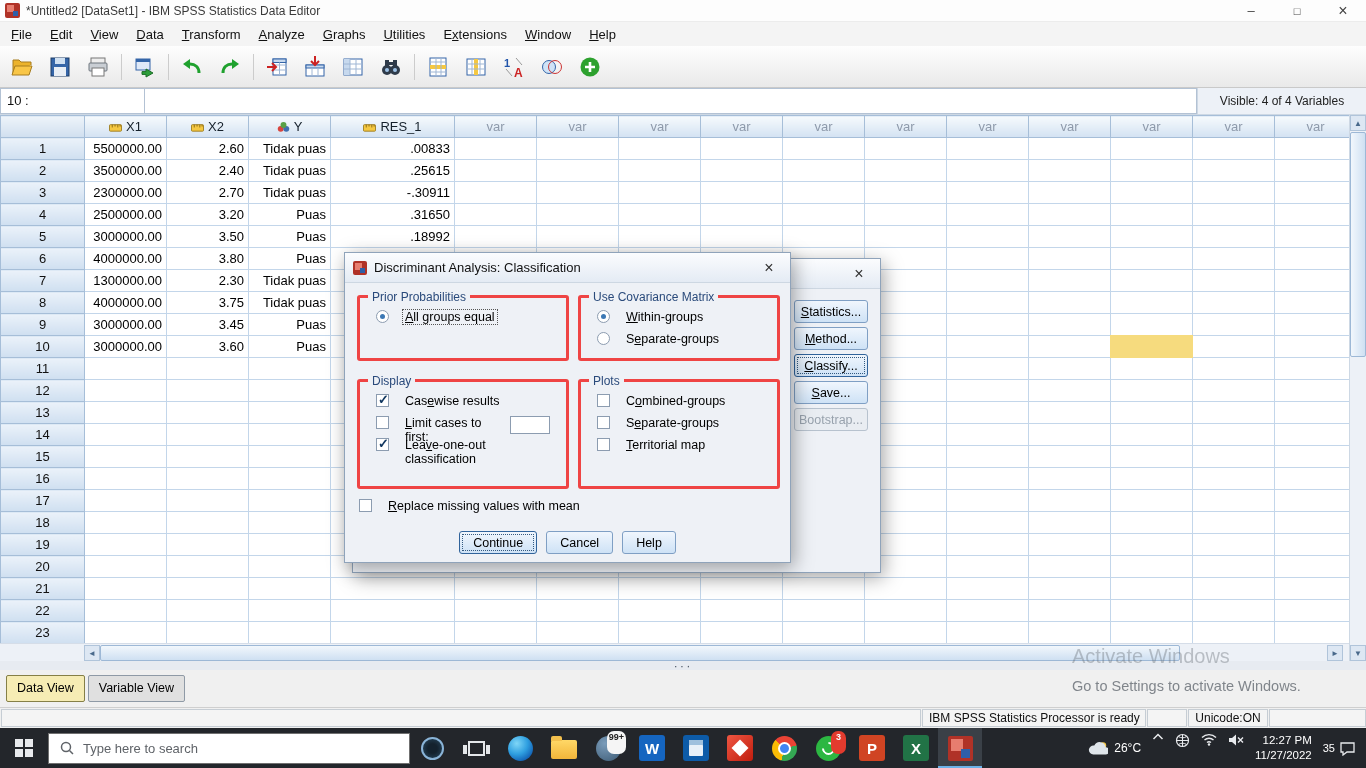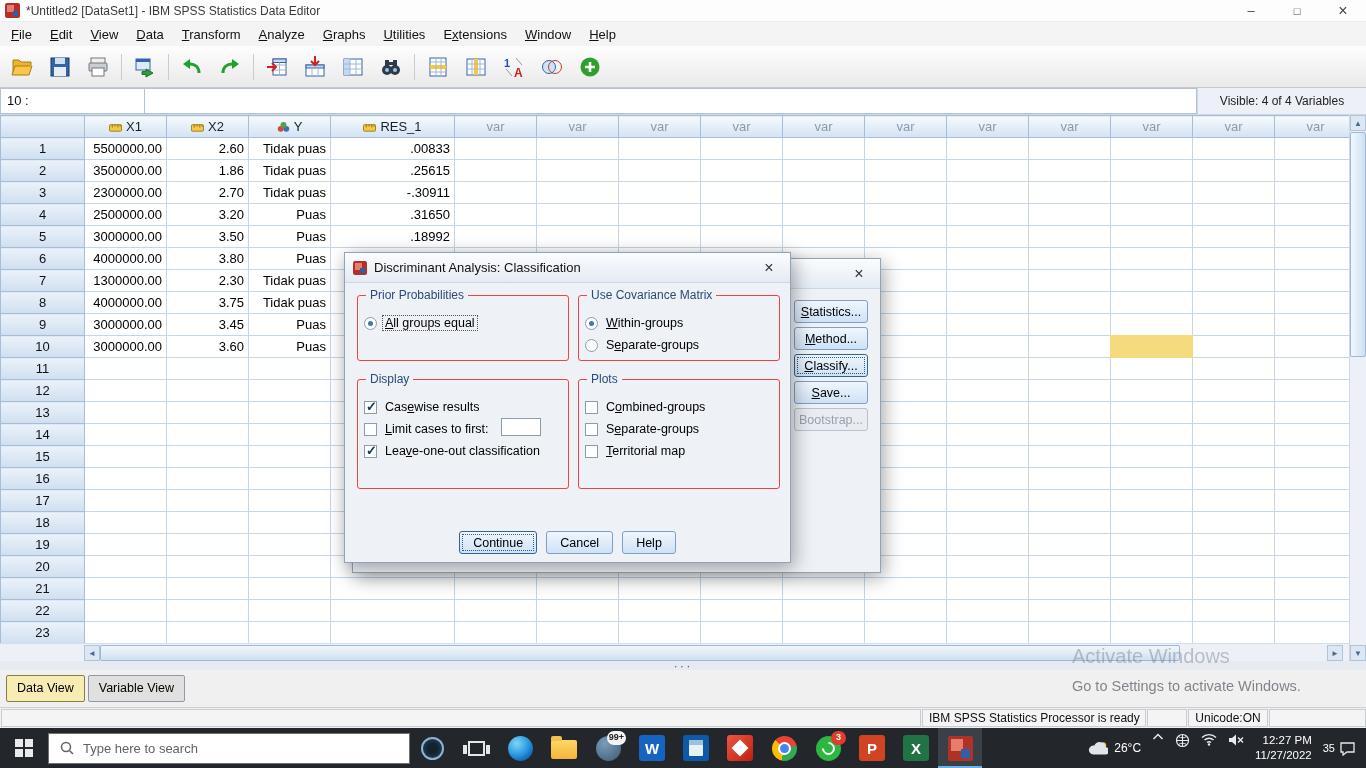--- a/index.html
+++ b/index.html
@@ -72,27 +72,27 @@
 .wm1{position:absolute;left:1072px;top:645px;font-size:20px;color:rgba(106,112,120,.40);z-index:5;pointer-events:none}
 .wm2{position:absolute;left:1072px;top:678px;font-size:14.5px;color:rgba(96,102,110,.78);z-index:5;pointer-events:none}
 
 
 .dlg{position:absolute;background:#eef1f6;border:1px solid #8fa3ba;box-shadow:3px 5px 18px rgba(0,0,0,.35)}
 .dlg.back{left:352px;top:258px;width:529px;height:315px;z-index:20}
 .dlg.front{left:344px;top:252px;width:447px;height:311px;z-index:30}
 .dlg-title{height:30px;display:flex;align-items:center;gap:7px;padding:0 8px;background:linear-gradient(#fbfcfe,#e4ebf4);border-bottom:1px solid #cdd7e2;font-size:13px;color:#111}
 .dlg-close{margin-left:auto;width:26px;height:22px;display:flex;align-items:center;justify-content:center;color:#333}
 .dlg-close::before{content:"\00D7";font-size:16px}
-.group{position:absolute;border:1px solid #ef4444;border-radius:3px;padding:12px 6px 0}
+.group{position:absolute;border:3px solid #ef4444;border-radius:3px;padding:12px 16px 0}
 .gtitle{position:absolute;top:-8px;left:8px;background:#eef1f6;padding:0 4px;font-size:12px;color:#2a4a7b}
 #g-prior{left:12px;top:42px;width:212px;height:66px}
 #g-covar{left:233px;top:42px;width:202px;height:66px}
 #g-display{left:12px;top:126px;width:212px;height:110px}
 #g-plots{left:233px;top:126px;width:202px;height:110px}
-.opt{display:flex;align-items:flex-end;gap:6px;height:22px;font-size:12.5px;color:#000}
+.opt{display:flex;align-items:flex-start;gap:14px;height:22px;font-size:12.5px;color:#000}
 .opt.indent{}
 .radio{flex:0 0 13px;width:13px;height:13px;border:1px solid #8c9cb0;border-radius:50%;background:#fff;position:relative}
 .radio.sel::before{content:"";position:absolute;inset:3px;border-radius:50%;background:#3c78b4}
 .check{flex:0 0 13px;width:13px;height:13px;border:1px solid #8c9cb0;background:#fff;position:relative}
 .check.sel::before{content:"\2713";position:absolute;left:1px;top:-3px;font-size:13px;font-weight:bold;color:#10365f}
 .olbl{padding:0 2px}
 .olbl.kfocus{outline:1px dotted #555}
 .limitbox{width:40px;height:18px;border:1px solid #8c9cb0;margin-left:4px;font-size:12px;padding:0 3px;outline:none;background:#fff;font-family:inherit}
 .replace-opt{position:absolute;left:14px;top:246px}
 .btnrow{position:absolute;left:0;top:278px;width:100%;display:flex;justify-content:center;gap:9px}
@@ -109,21 +109,21 @@
 
 
 .taskbar{position:absolute;top:728px;left:0;width:1366px;height:40px;background:#23262b;display:flex;align-items:center;color:#fff;z-index:10}
 .ticon{width:44px;height:40px;display:flex;align-items:center;justify-content:center;position:relative;flex:0 0 auto}
 .ticon.start{width:48px}
 .winlogo{display:grid;grid-template-columns:8px 8px;grid-template-rows:8px 8px;gap:2px}
 .winlogo span{background:#e8eaed}
 .searchbox{flex:0 0 362px;height:31px;background:#fff;display:flex;align-items:center;gap:8px;padding:0 10px;border:1px solid #707070}
 .searchbox input{flex:1;border:none;outline:none;background:none;font-size:13px;color:#444;font-family:Liberation Sans, sans-serif}
 .searchbox input::placeholder{color:#5f6368;opacity:1}
-.badge{position:absolute;top:3px;right:4px;min-width:15px;height:14px;border-radius:7px;background:#e33b2e;color:#fff;font-size:9px;line-height:13px;text-align:center;padding:0 2px;font-weight:bold}
+.badge{position:absolute;top:3px;right:4px;min-width:15px;height:23px;border-radius:7px;background:#e33b2e;color:#fff;font-size:9px;line-height:13px;text-align:center;padding:0 2px;font-weight:bold}
 .badge.light{background:#f5f5f5;color:#222}
 .tile{width:26px;height:26px;border-radius:3px;position:relative;display:flex;align-items:center;justify-content:center}
 .tile::before{color:#fff;font-weight:bold;font-size:15px}
 .word{background:#1565c0}.word::before{content:"W"}
 .ppt{background:#d04423}.ppt::before{content:"P"}
 .xls{background:#217346}.xls::before{content:"X"}
 .calc{background:#0d5ba8}.calc::before{content:"";width:14px;height:16px;background:#e8f0f8;border-radius:1px;box-shadow:inset 0 5px 0 #9fc0dd}
 .redapp{background:linear-gradient(135deg,#ef5642,#c01d0e)}.redapp::before{content:"";width:12px;height:12px;background:#fff;transform:rotate(45deg)}
 .folder{width:26px;height:19px;background:linear-gradient(#ffd867,#f3b53a);border-radius:2px;position:relative;margin-top:3px}
 .folder::before{content:"";position:absolute;top:-4px;left:0;width:11px;height:5px;background:#f3c04e;border-radius:2px 2px 0 0}
@@ -434,21 +434,21 @@
           <td class="cell"></td>
           <td class="cell"></td>
           <td class="cell"></td>
           <td class="cell"></td>
           <td class="cell"></td>
           <td class="cell"></td>
   </tr>
         <tr>
     <th class="rowhead">2</th>
     <td class="cell">3500000.00</td>
-          <td class="cell">1.86</td>
+          <td class="cell">2.40</td>
           <td class="cell">Tidak puas</td>
           <td class="cell">.25615</td>
     <td class="cell"></td>
           <td class="cell"></td>
           <td class="cell"></td>
           <td class="cell"></td>
           <td class="cell"></td>
           <td class="cell"></td>
           <td class="cell"></td>
           <td class="cell"></td>
@@ -956,20 +956,24 @@
       <div class="opt">
       <span class="check"></span>
       <span class="olbl">S<u>e</u>parate-groups</span>
     </div>
       <div class="opt">
       <span class="check"></span>
       <span class="olbl"><u>T</u>erritorial map</span>
     </div>
   </div>
 
+  <div class="opt replace-opt">
+    <span class="check"></span>
+    <span class="olbl"><u>R</u>eplace missing values with mean</span>
+  </div>
 
   <div class="btnrow">
     <button class="btn focus">Continue</button>
       <button class="btn">Cancel</button>
       <button class="btn">Help</button>
   </div>
 </div>
 
 <div class="taskbar">
   <div class="ticon start" title="start-icon">

